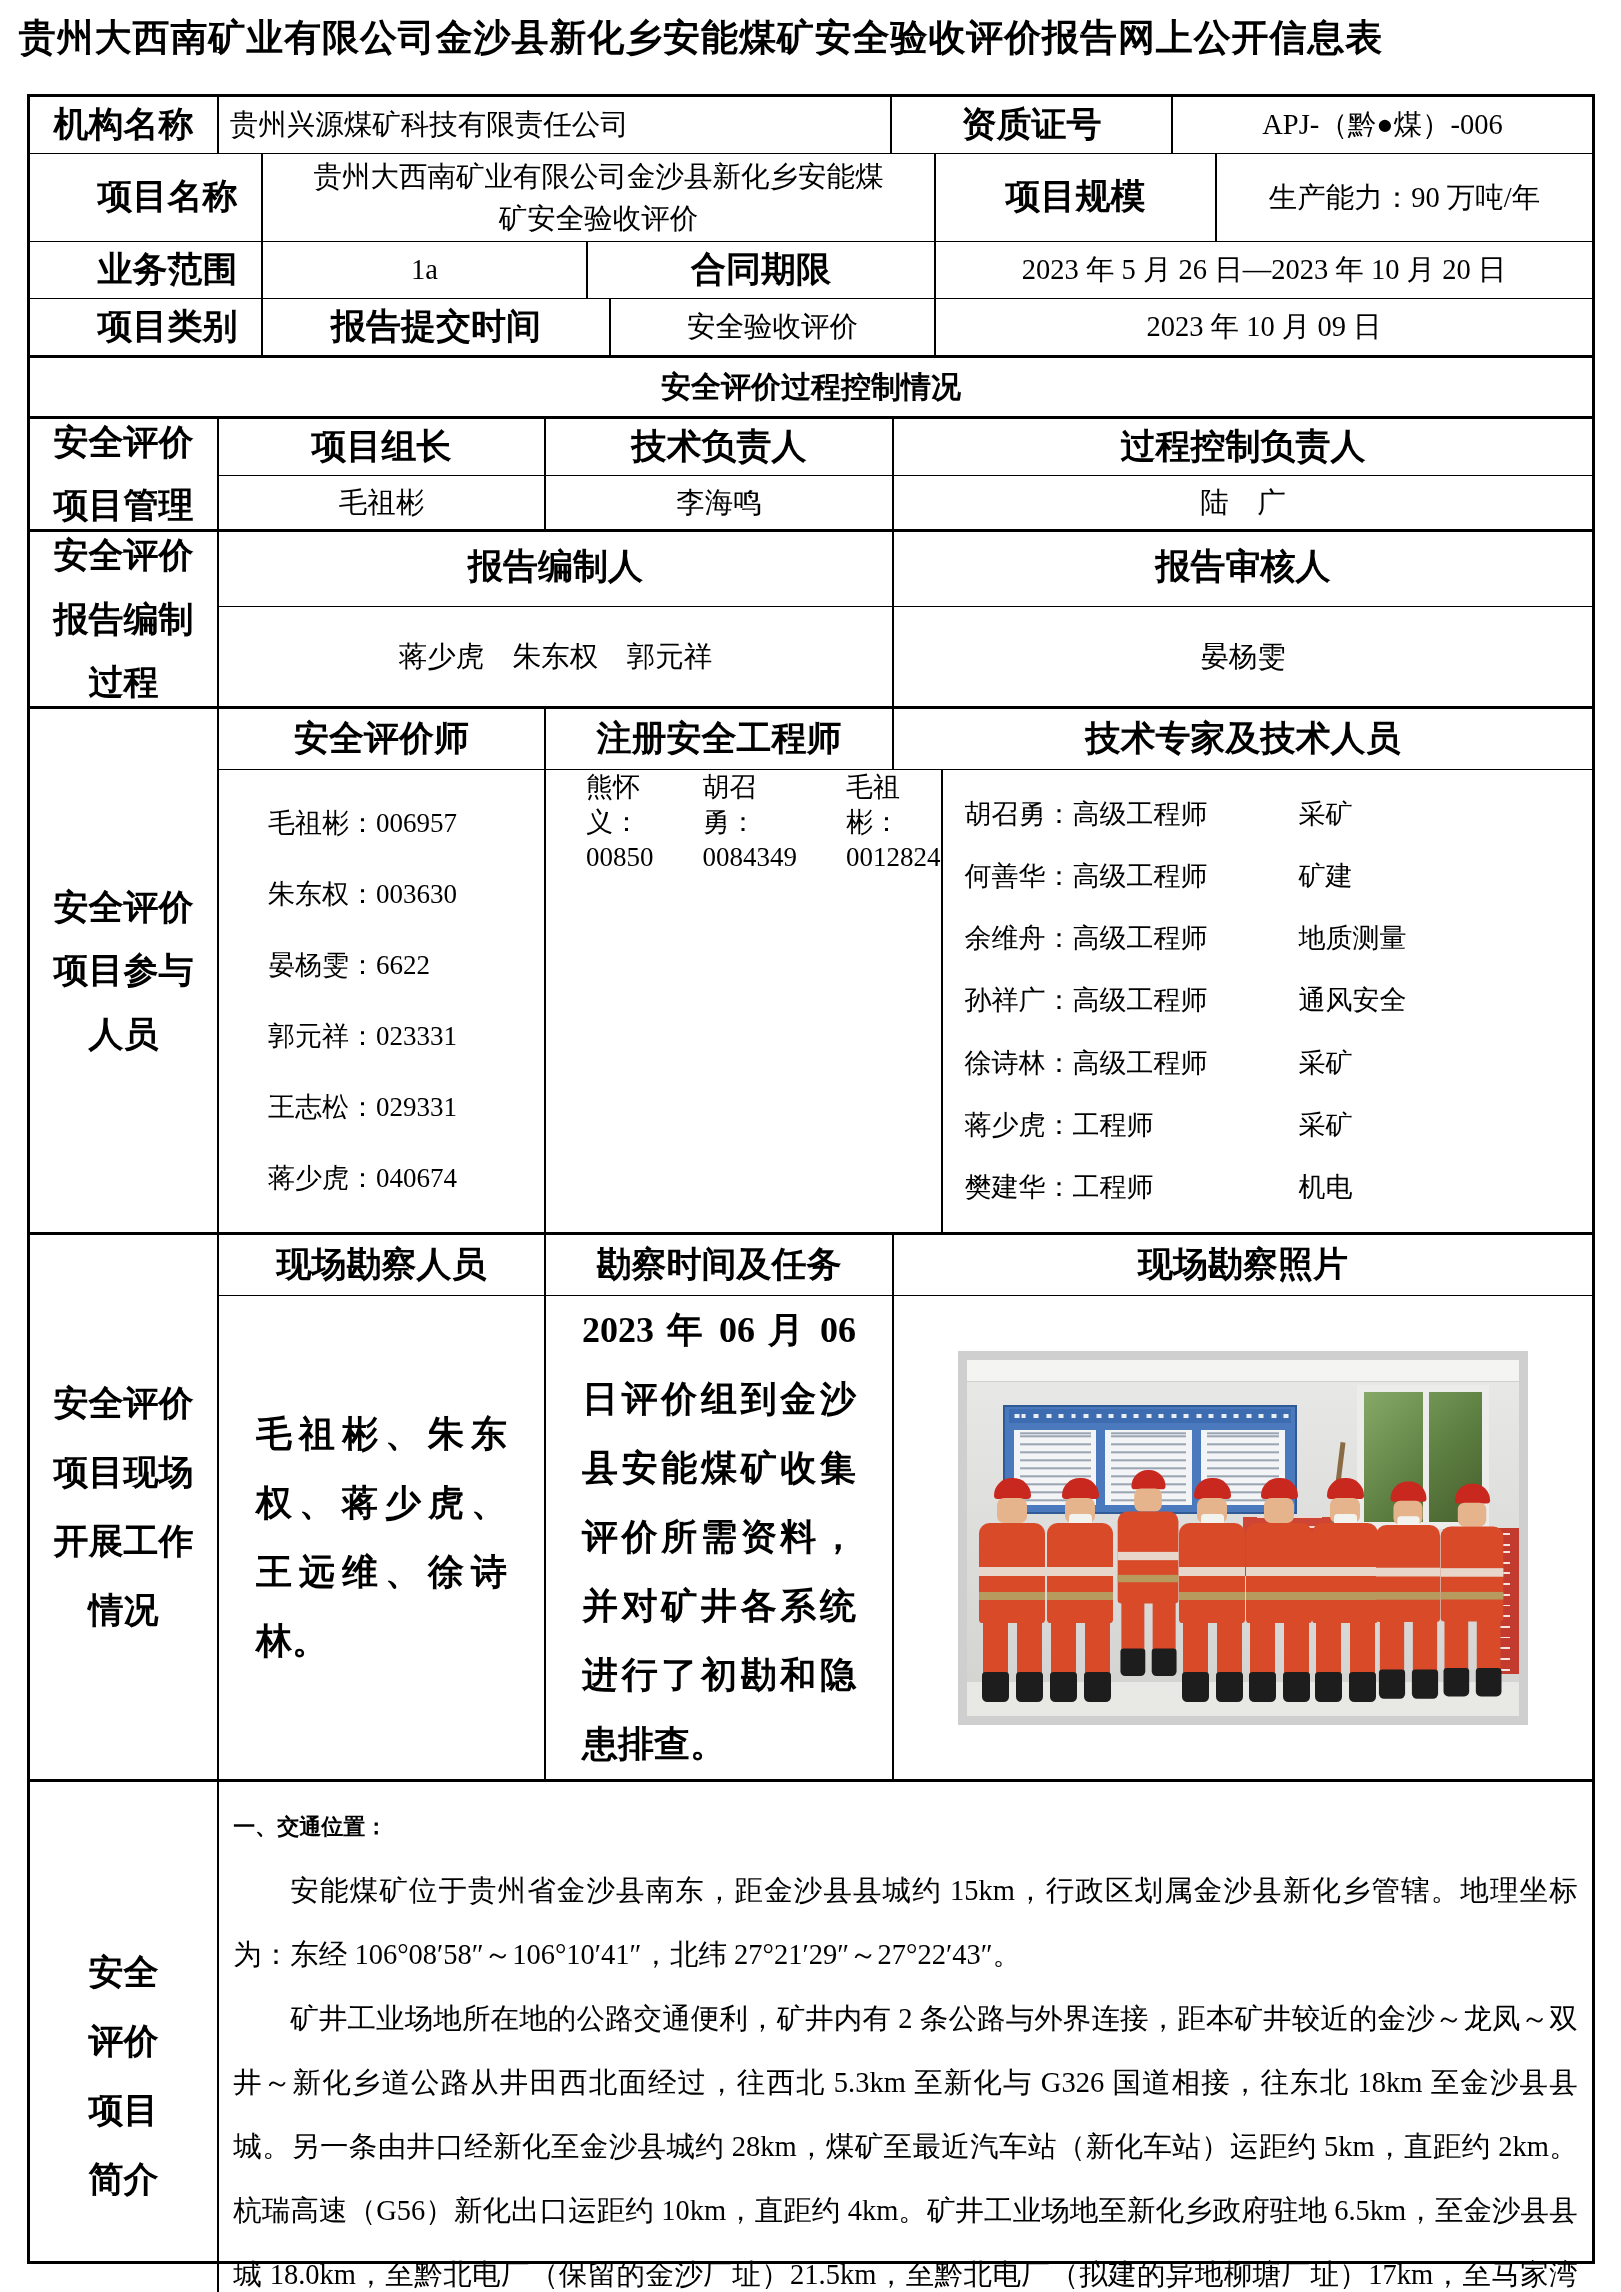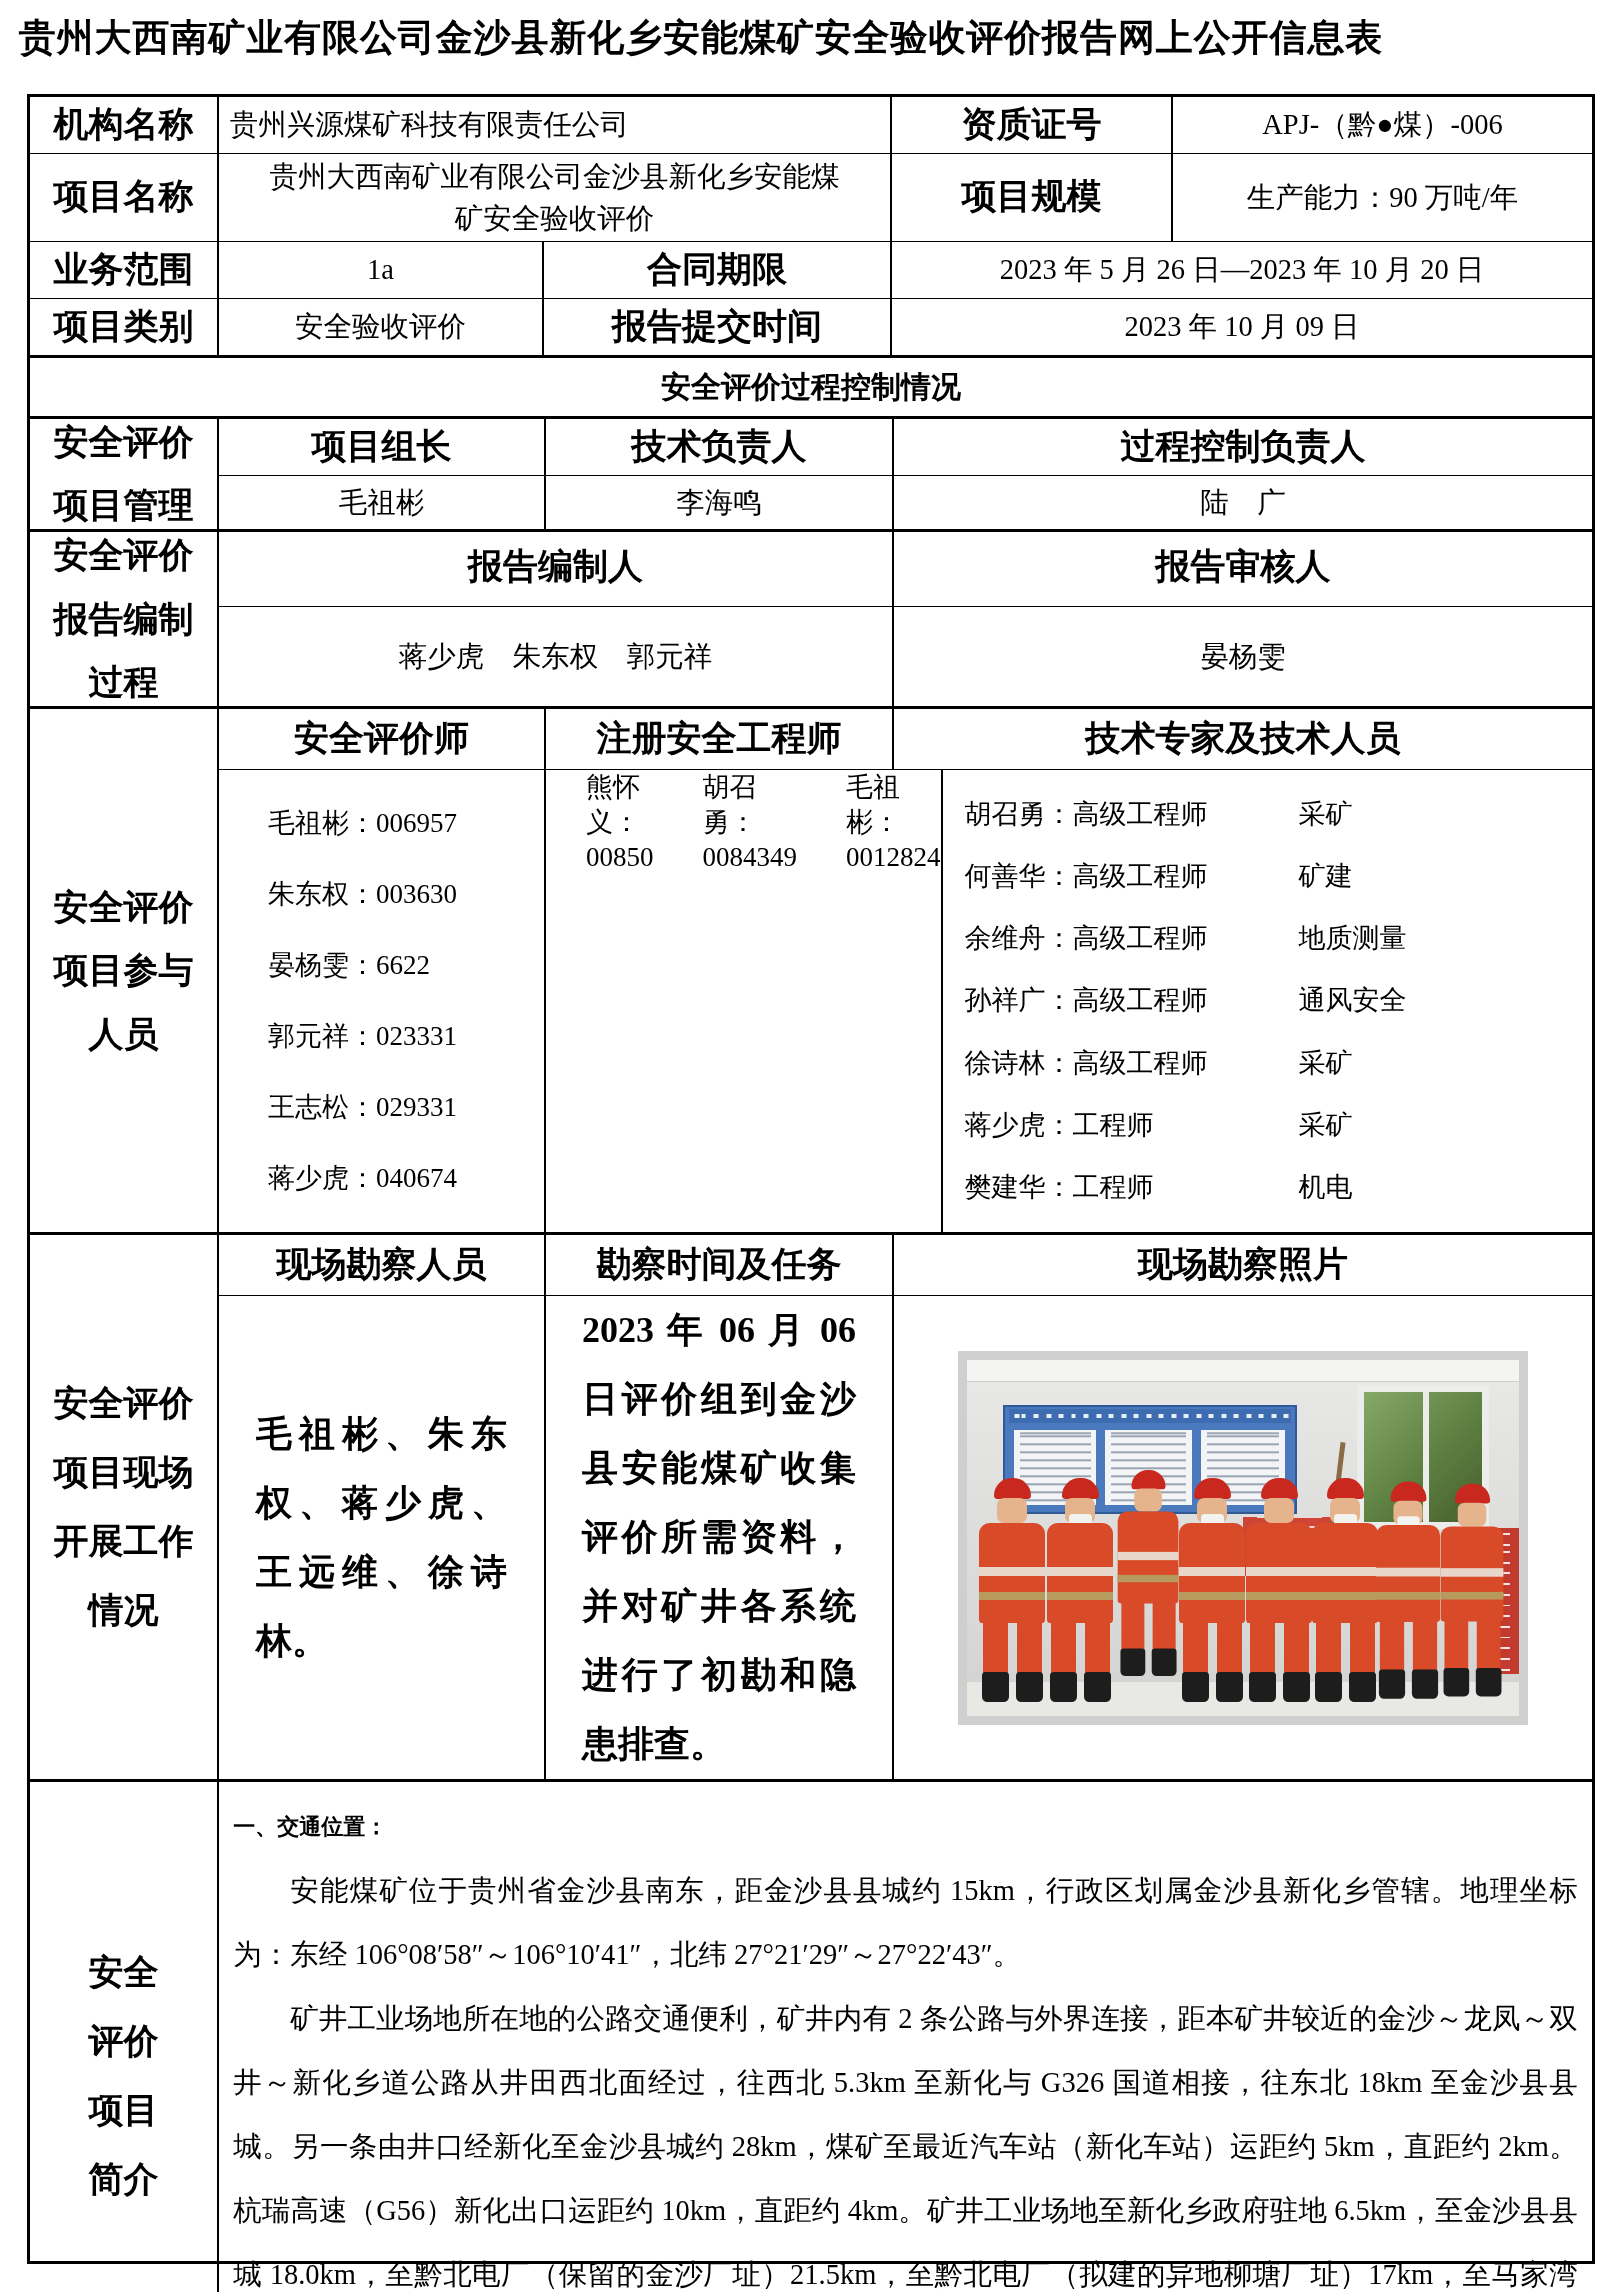--- a/index.html
+++ b/index.html
@@ -3,21 +3,21 @@
 <meta charset="utf-8">
 <style>
   html,body{margin:0;padding:0;background:#ffffff;}
   .doc{position:relative;width:1402px;height:2293px;background:#ffffff;
        font-family:"Liberation Serif","DejaVu Serif",serif;color:#000;}
   .title{position:absolute;top:12.5px;left:0;width:100%;text-align:center;
          font-size:37px;font-weight:900;letter-spacing:0.9px;}
   .table{position:absolute;left:27px;top:94px;width:1568px;height:2170px;
          border:3.6px solid #000;box-sizing:border-box;display:flex;flex-direction:column;}
   .row{display:flex;flex-direction:row;box-sizing:border-box;flex:0 0 auto;}
-  .bt2{border-top:1.8px solid #000;}
+  .bt2{border-top:1.8px solid #000;padding-left:44px;}
   .bt4{border-top:3.6px solid #000;}
   .grow{flex:1 1 auto;}
   .cell{display:flex;align-items:center;justify-content:center;text-align:center;
         box-sizing:border-box;font-size:28.5px;line-height:1.45;}
   .bl{border-left:2.7px solid #000;}
   .w210{flex:0 0 187px;}
   .w315{flex:0 0 281px;}
   .w365{flex:0 0 325px;}
   .w390{flex:0 0 348px;}
   .w755{flex:0 0 673px;}
@@ -113,22 +113,22 @@
 
     <div class="row bt2" style="flex:0 0 57px;">
       <div class="cell label w210">业务范围</div>
       <div class="cell w365 bl">1a</div>
       <div class="cell label w390 bl">合同期限</div>
       <div class="cell grow bl">2023 年 5 月 26 日—2023 年 10 月 20 日</div>
     </div>
 
     <div class="row bt2" style="flex:0 0 57px;">
       <div class="cell label w210">项目类别</div>
+      <div class="cell label w390 bl">报告提交时间</div>
       <div class="cell w365 bl">安全验收评价</div>
-      <div class="cell label w390 bl">报告提交时间</div>
       <div class="cell grow bl">2023 年 10 月 09 日</div>
     </div>
 
     <div class="row bt4" style="flex:0 0 61px;">
       <div class="cell grow section-title">安全评价过程控制情况</div>
     </div>
 
     <div class="row bt4" style="flex:0 0 113px;">
       <div class="cell label w210 side">
           <div class="side-line">安全评价</div>

